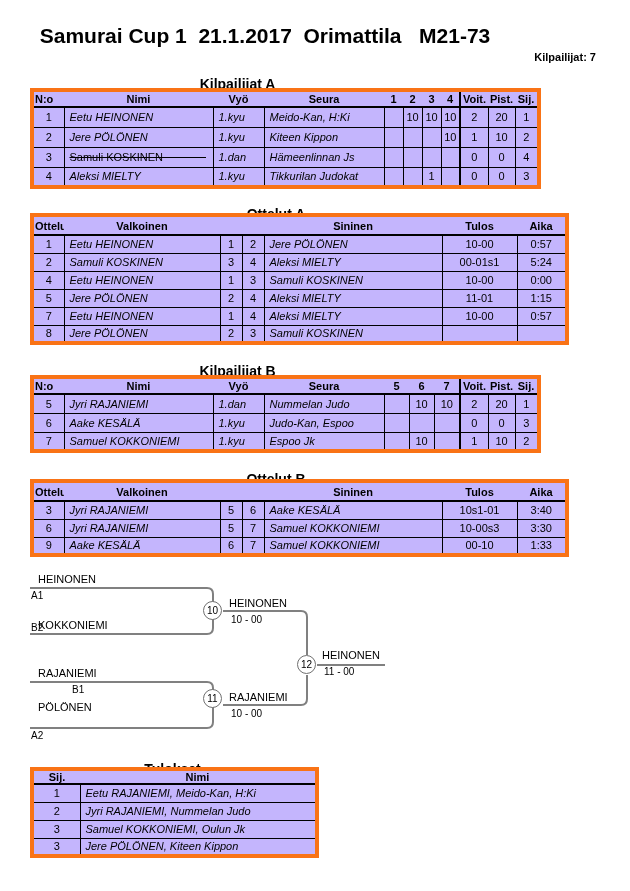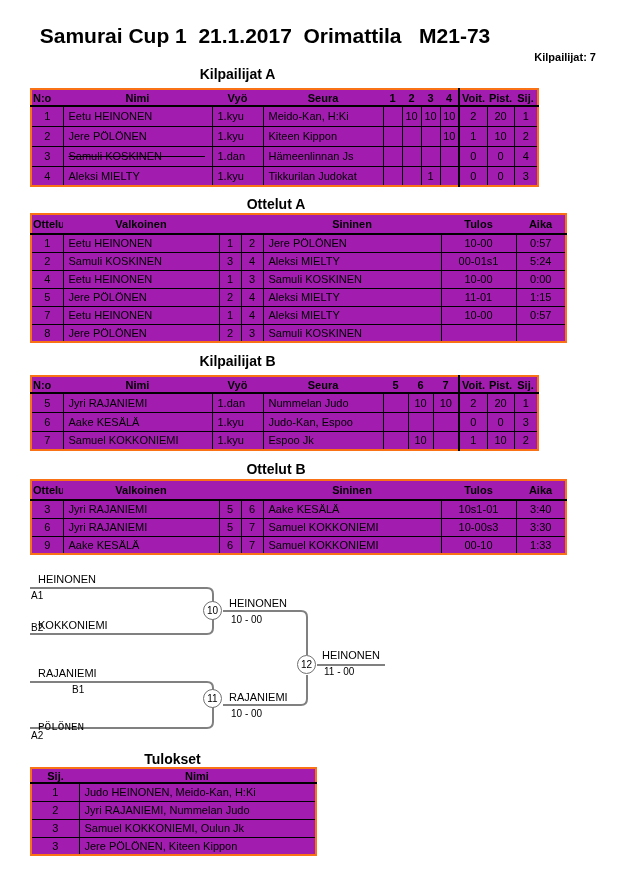--- a/index.html
+++ b/index.html
@@ -8,36 +8,36 @@
     font-family:"Liberation Sans", sans-serif;color:#000;overflow:hidden;
   }
   .page-title{
     position:absolute;top:24px;left:0;width:530px;text-align:center;
     font-size:21px;font-weight:bold;white-space:pre;
   }
   .meta{
     position:absolute;top:51px;right:34px;font-size:11px;font-weight:bold;
   }
   .section-title{
-    position:absolute;font-size:14px;font-weight:bold;text-align:center;
+    position:absolute;font-size:14px;font-weight:bold;text-align:center;margin-top:10px;
   }
   table.sheet{
     position:absolute;border-collapse:collapse;table-layout:fixed;
-    border:2px solid #f97316;background:#a21caf;
+    border:4px solid #f97316;background:#c4b5fd;
   }
   table.sheet th, table.sheet td{
     font-size:11px;padding:0;overflow:hidden;white-space:nowrap;vertical-align:middle;
   }
   table.sheet td{border:1px solid #000;}
   table.sheet thead th{
     border:none;border-bottom:2px solid #000;font-weight:bold;
   }
   th.group-start, td.group-start{border-left:2px solid #000 !important;}
   .c{text-align:center;}
-  .l{text-align:left;padding-left:5px !important;}
+  .l{text-align:left;padding-left:5px !important;font-style:italic;}
   .hl{text-align:left;padding-left:1px !important;}
   .pool thead tr{height:17px;}
   .pool tbody tr{height:20px;}
   .poolb tbody tr{height:19px;}
   .matches thead tr{height:20px;}
   .matches tbody tr{height:18px;}
   .results thead tr{height:15px;}
   .results tbody tr{height:18px;}
   .strikecell{display:flex;align-items:center;padding-left:5px;}
   .strikecell .nm{text-decoration:line-through;}
@@ -366,21 +366,21 @@
       <path d="M317,100 H385"></path>
     </g>
   </svg>
 
   <div class="b-name" style="left:38px;top:8px;">HEINONEN</div>
   <div class="b-seed" style="left:31px;top:25px;">A1</div>
   <div class="b-name" style="left:38px;top:54px;">KOKKONIEMI</div>
   <div class="b-seed" style="left:31px;top:57px;">B2</div>
   <div class="b-name" style="left:38px;top:102px;">RAJANIEMI</div>
   <div class="b-seed" style="left:31px;top:119px;padding-left:41px;">B1</div>
-  <div class="b-name" style="left:38px;top:156px;font-family:Liberation Mono, monospace;">PÖLÖNEN</div>
+  <div class="b-name" style="left:38px;top:136px;">PÖLÖNEN</div>
   <div class="b-seed" style="left:31px;top:165px;">A2</div>
 
   <div class="b-name" style="left:229px;top:32px;">HEINONEN</div>
   <div class="b-score" style="left:231px;top:49px;">10 - 00</div>
   <div class="b-name" style="left:229px;top:126px;">RAJANIEMI</div>
   <div class="b-score" style="left:231px;top:143px;">10 - 00</div>
   <div class="b-name" style="left:322px;top:84px;">HEINONEN</div>
   <div class="b-score" style="left:324px;top:101px;">11 - 00</div>
 
   <div class="node" style="left:203px;top:36px;">10</div>
@@ -397,21 +397,21 @@
   </colgroup>
   <thead>
     <tr>
       <th class="c">Sij.</th>
       <th class="c">Nimi</th>
     </tr>
   </thead>
   <tbody>
     <tr>
       <td class="c">1</td>
-      <td class="l" style="padding-left:8px">Judo HEINONEN, Meido-Kan, H:Ki</td>
+      <td class="l" style="padding-left:8px">Eetu RAJANIEMI, Meido-Kan, H:Ki</td>
     </tr>
     <tr>
       <td class="c">2</td>
       <td class="l" style="padding-left:8px">Jyri RAJANIEMI, Nummelan Judo</td>
     </tr>
     <tr>
       <td class="c">3</td>
       <td class="l" style="padding-left:8px">Samuel KOKKONIEMI, Oulun Jk</td>
     </tr>
     <tr>

